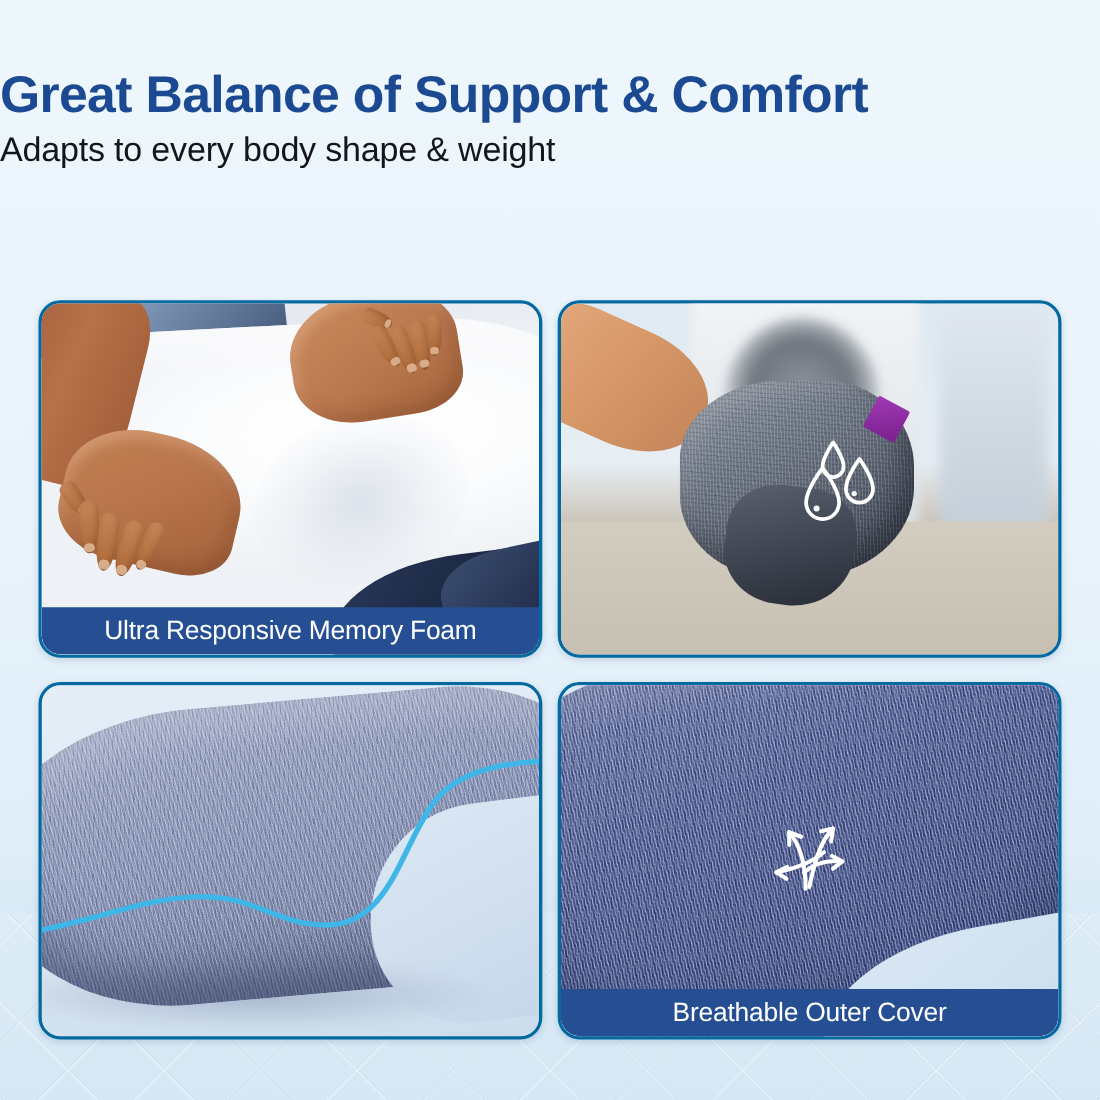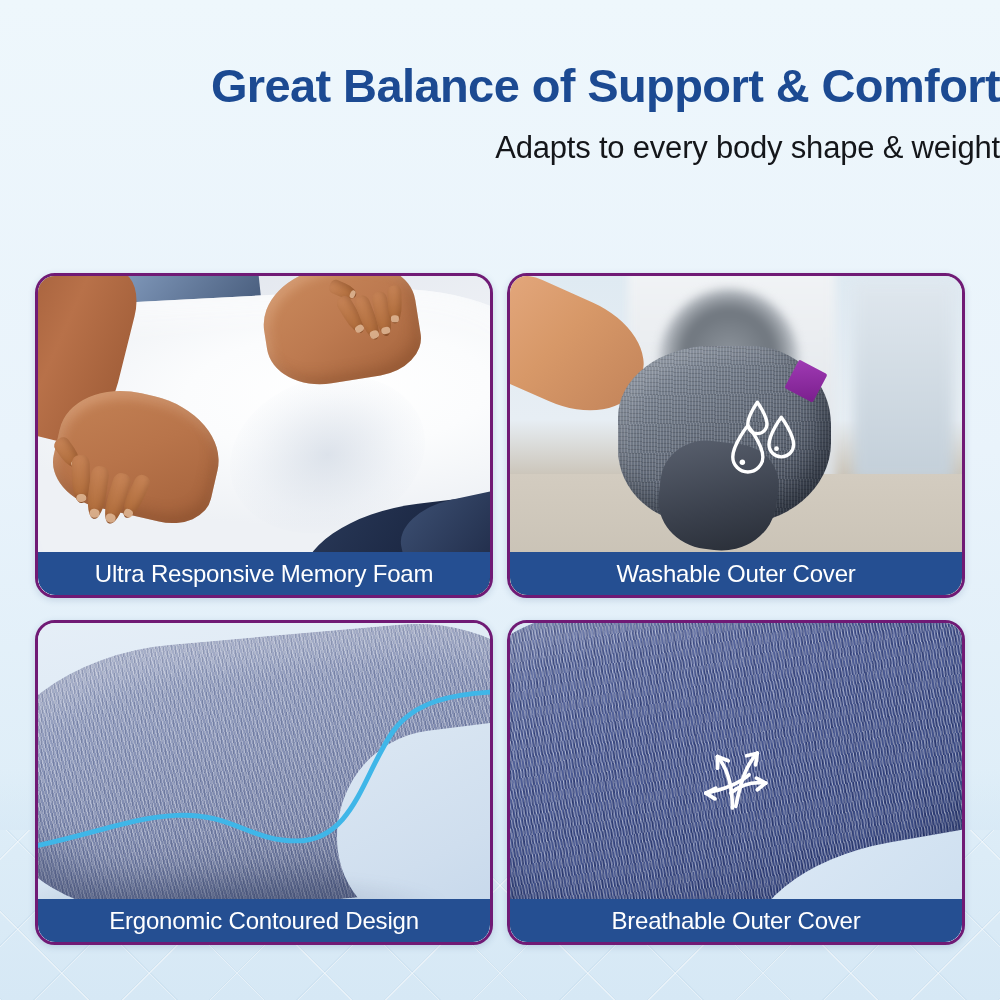--- a/index.html
+++ b/index.html
@@ -25,53 +25,52 @@
       repeating-linear-gradient(45deg, rgba(170,200,225,.18) 0 2px, rgba(0,0,0,0) 2px 62px),
       repeating-linear-gradient(-45deg, rgba(170,200,225,.18) 0 2px, rgba(0,0,0,0) 2px 62px);
     opacity:.95;
   }
   .quilt-top-fade {
     position:absolute; left:0; right:0; bottom:170px; height:60px;
     background:linear-gradient(180deg, rgba(214,232,245,0) 0%, rgba(214,232,245,.6) 100%);
   }
 
   
-  .header { position:absolute; top:0; left:0; right:0; text-align:right; }
+  .header { position:absolute; top:0; left:0; right:0; text-align:left; }
   .headline {
     margin-top:60px;
     font-size:47px;
     font-weight:bold;
     letter-spacing:-0.6px;
     color:#1c4a92;
     line-height:1.1;
   }
   .subhead {
-    margin-top:16px;
+    margin-top:4px;
     font-size:31px;
     font-weight:400;
     color:#14161a;
     line-height:1.32;
     letter-spacing:-0.2px;
-    padding-left:32px;
   }
 
   
   .grid {
     position:absolute;
     left:35px; top:273px; width:930px; height:672px;
     display:grid;
     grid-template-columns: 458px 458px;
     grid-template-rows: 325px 325px;
     column-gap:14px; row-gap:22px;
   }
   .card {
     position:relative;
     border-radius:20px;
     overflow:hidden;
-    border:3px solid #701a75;
+    border:3px solid #0369a1;
     box-shadow:0 2px 7px rgba(40,80,130,.18);
     background:#cfd9e4;
   }
   .photo { position:absolute; inset:0; overflow:hidden; }
   .caption {
     position:absolute; left:0; right:0; bottom:0;
     height:43px;
     background:#254f92;
     border-radius:0 0 17px 17px;
     display:flex; align-items:center; justify-content:center;
@@ -333,36 +332,34 @@
       <div class="c2-drops">
         <svg viewBox="0 0 120 140" fill="none">
           <path d="M44 46 C44 46 22 74 22 92 a22 22 0 0 0 44 0 C66 74 44 46 44 46 Z" stroke="#ffffff" stroke-width="5" fill="none" stroke-linejoin="round"></path>
           <circle cx="36" cy="100" r="4" fill="#ffffff"></circle>
           <path d="M58 12 C58 12 44 32 44 44 a14 14 0 0 0 28 0 C72 32 58 12 58 12 Z" stroke="#ffffff" stroke-width="5" fill="none" stroke-linejoin="round"></path>
           <path d="M93 34 C93 34 75 58 75 74 a18 18 0 0 0 36 0 C111 58 93 34 93 34 Z" stroke="#ffffff" stroke-width="5" fill="none" stroke-linejoin="round"></path>
           <circle cx="86" cy="80" r="3.5" fill="#ffffff"></circle>
         </svg>
       </div>
     </div>
-    <div class="caption">Washable Outer Cover</div>
   </div>
 
   <div class="card">
     <div class="photo">
       <div class="c3-bg"></div>
       <div class="c3-pillow"></div>
       <div class="c3-notch"></div>
       <div class="c3-shadow"></div>
       <div class="c3-curve">
         <svg viewBox="0 0 458 325" preserveAspectRatio="none" fill="none">
           <path d="M -6 228 C 60 214 96 198 140 196 C 196 193 214 222 262 222 C 320 222 330 152 360 110 C 382 80 420 72 466 70" stroke="#3fb6e8" stroke-width="5" fill="none" stroke-linecap="round"></path>
         </svg>
       </div>
     </div>
-    <div class="caption">Ergonomic Contoured Design</div>
   </div>
 
   <div class="card">
     <div class="photo">
       <div class="c4-bg"></div>
       <div class="c4-fabric"></div>
       <div class="c4-edge"></div>
       <div class="c4-air">
         <svg viewBox="0 0 100 100" fill="none" stroke="#ffffff" stroke-width="4.5" stroke-linecap="round" stroke-linejoin="round">
           <path d="M46 88 C46 60 40 40 28 26"></path>

